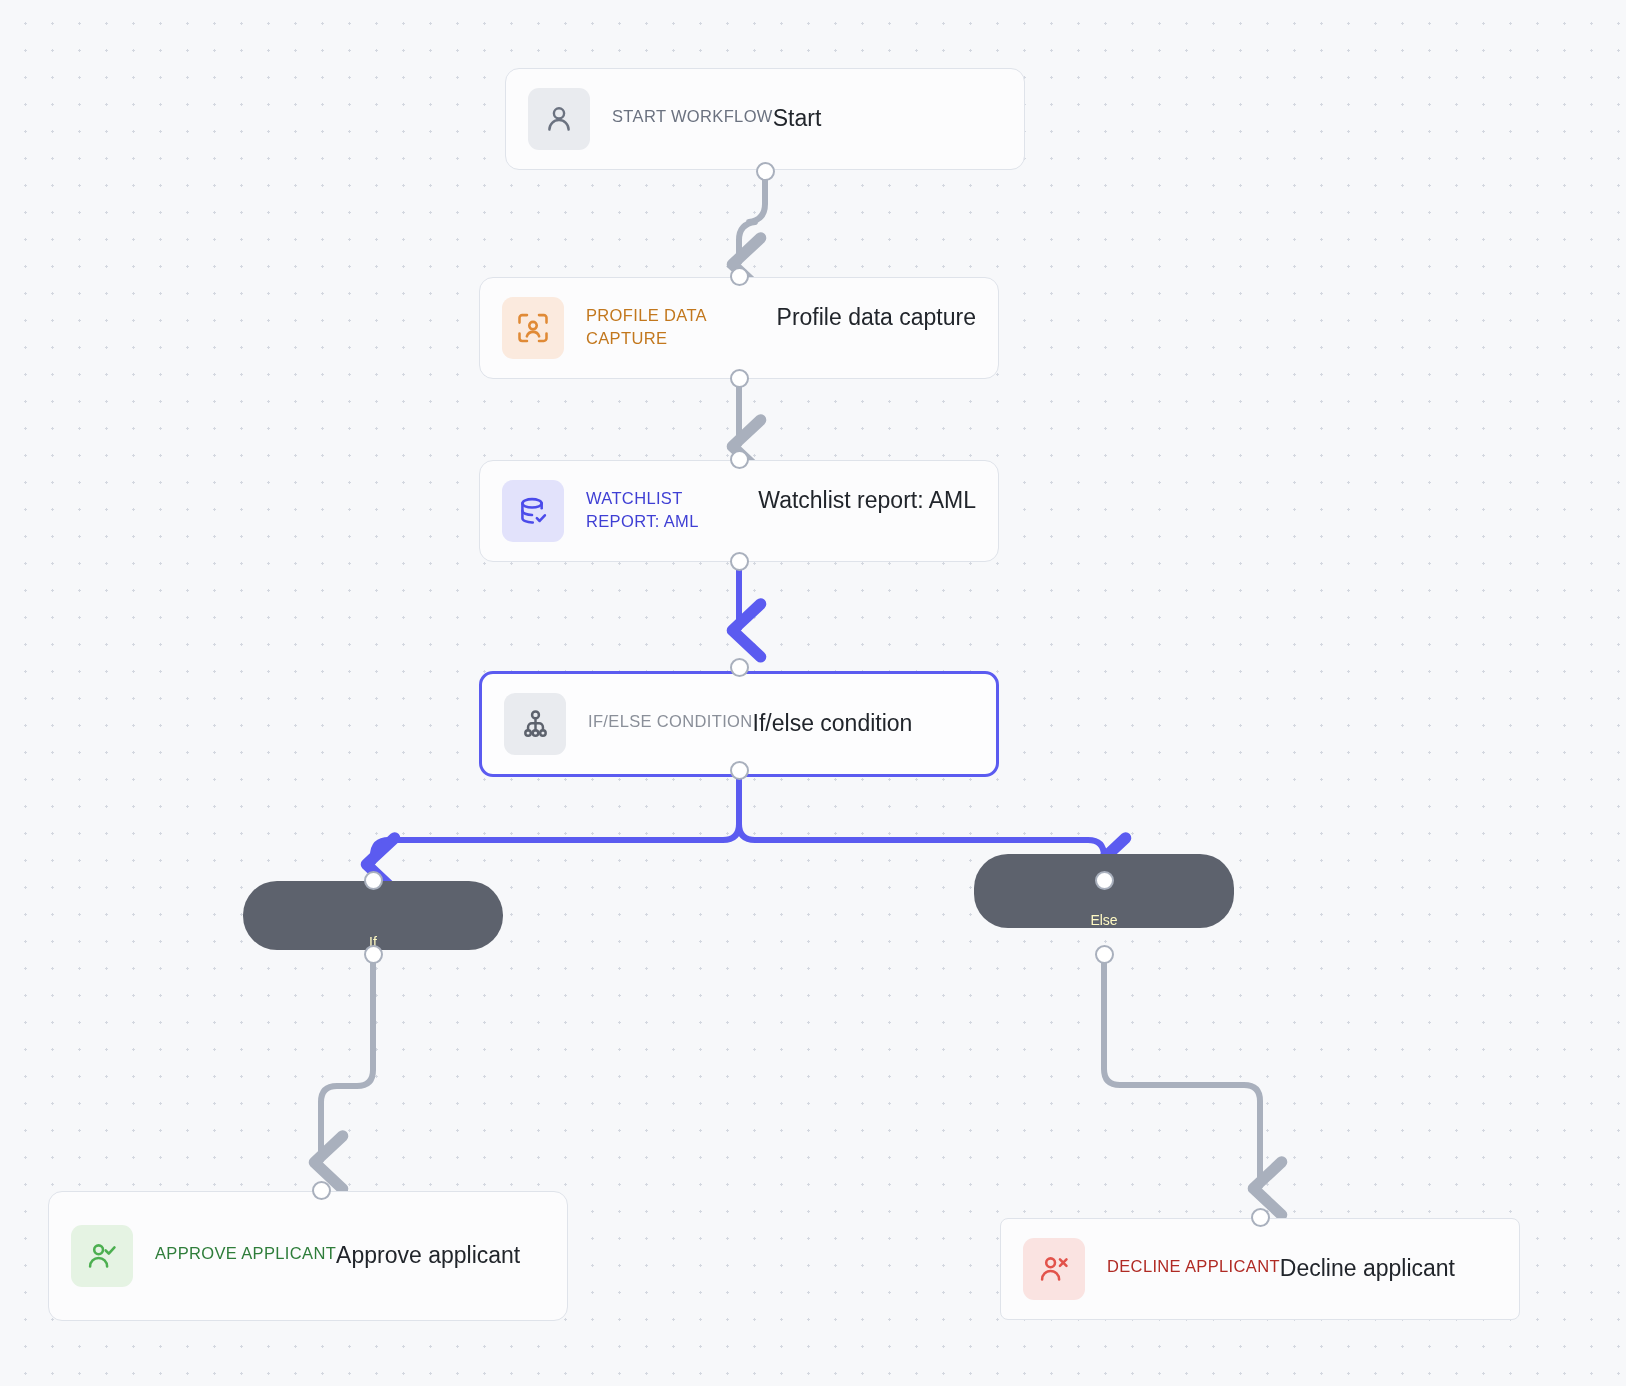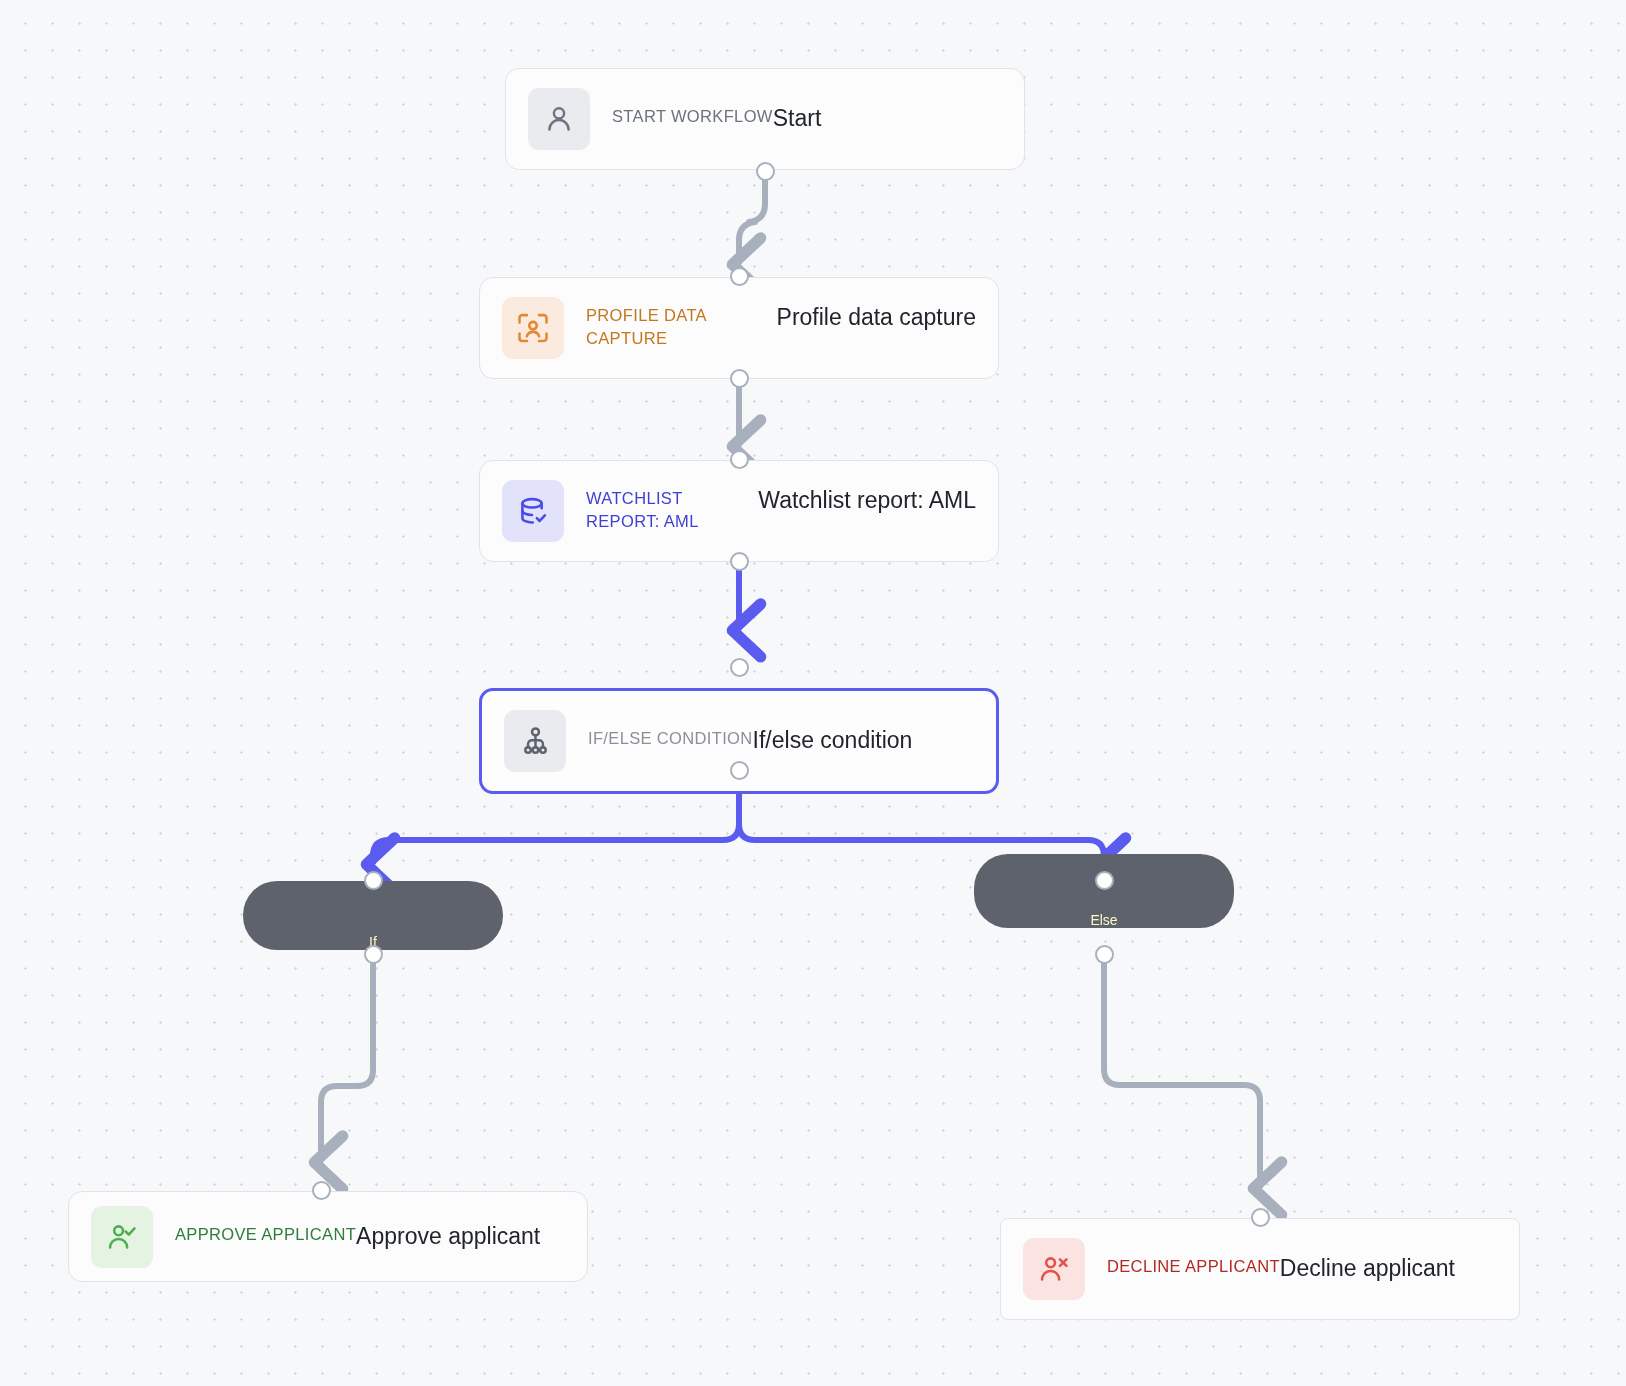--- a/index.html
+++ b/index.html
@@ -163,21 +163,21 @@
       </svg>
     </div>
     <div class="node-text">
       <span class="node-kicker" style="color:#3f3fd4;">WATCHLIST REPORT: AML</span>
       <span class="node-title">Watchlist report: AML</span>
     </div>
   </div>
   <div class="port" style="left:729.5px; top:450px;"></div>
   <div class="port" style="left:729.5px; top:552px;"></div>
 
-  <div class="node selected" style="left:479px; top:688px; width:520px; height:106px;">
+  <div class="node selected" style="left:479px; top:671px; width:520px; height:106px;">
     <div class="node-icon" style="background:#e9ebef;">
       <svg width="33" height="33" viewBox="0 0 24 24" fill="none" stroke="#5d626d" stroke-width="1.8" stroke-linecap="round" stroke-linejoin="round">
         <circle cx="12" cy="5" r="2.5"></circle>
         <path d="M12 7.5v3.6"></path>
         <path d="M6.6 16.2v-2.3a2.8 2.8 0 0 1 2.8-2.8h5.2a2.8 2.8 0 0 1 2.8 2.8v2.3"></path>
         <path d="M12 11.1v5.1"></path>
         <circle cx="6.6" cy="18.2" r="2"></circle>
         <circle cx="12" cy="18.2" r="2"></circle>
         <circle cx="17.4" cy="18.2" r="2"></circle>
       </svg>
@@ -195,21 +195,21 @@
   </div>
   <div class="port" style="left:363.5px; top:871px;"></div>
   <div class="port" style="left:363.5px; top:945px;"></div>
 
   <div class="pill" style="left:974px; top:854px; width:260px; height:74px;">
     <span>Else</span>
   </div>
   <div class="port" style="left:1094.5px; top:871px;"></div>
   <div class="port" style="left:1094.5px; top:945px;"></div>
 
-  <div class="node" style="left:68px; top:1191px; width:520px; height:91px;">
+  <div class="node" style="left:48px; top:1191px; width:520px; height:130px;">
     <div class="node-icon" style="background:#e5f3e3;">
       <svg width="34" height="34" viewBox="0 0 24 24" fill="none" stroke="#4caf50" stroke-width="1.8" stroke-linecap="round" stroke-linejoin="round">
         <circle cx="9.6" cy="7.6" r="3.1"></circle>
         <path d="M3.6 19.4a6 6 0 0 1 12 0"></path>
         <path d="M14.6 8.1l2.2 2.2 4-4.4"></path>
       </svg>
     </div>
     <div class="node-text">
       <span class="node-kicker" style="color:#2e7d3a;">APPROVE APPLICANT</span>
       <span class="node-title">Approve applicant</span>

